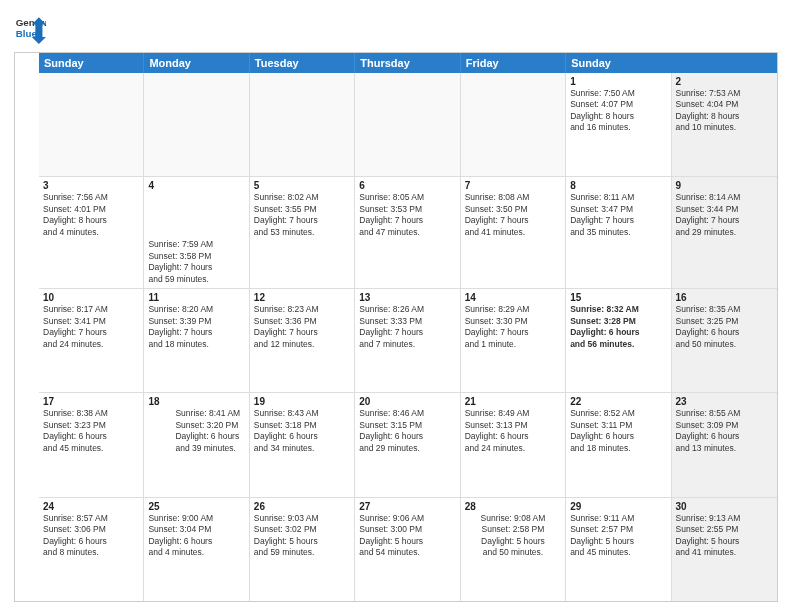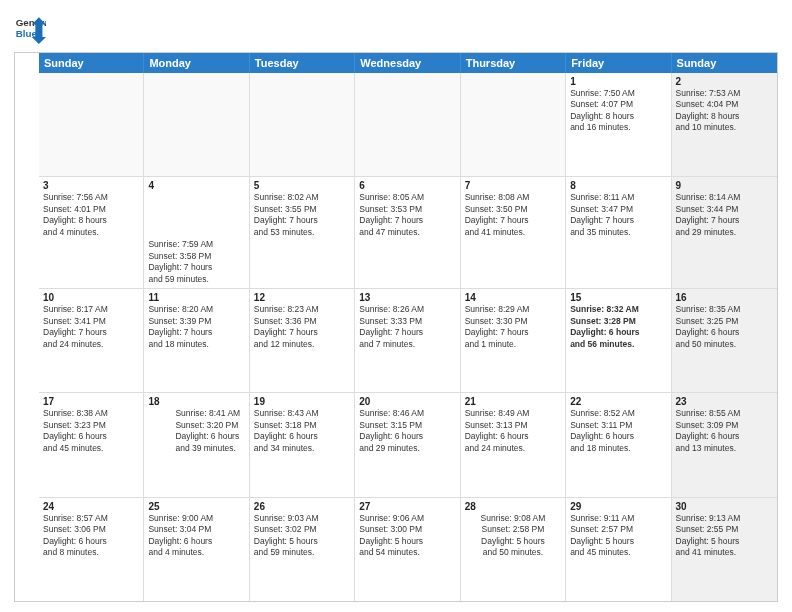--- a/index.html
+++ b/index.html
@@ -119,21 +119,20 @@
       <div class="month-title"></div>
       <div class="subtitle"></div>
     </div>
   </div>
 
   <div class="calendar">
     <div class="day-headers">
     <div class="day-header">Sunday</div>
         <div class="day-header">Monday</div>
         <div class="day-header">Tuesday</div>
-        <div class="day-header">Wednesday</div>
         <div class="day-header">Thursday</div>
         <div class="day-header">Friday</div>
         <div class="day-header">Sunday</div>
       </div>
     <div class="week-rows">
     <div class="week-row">
           <div class="day-cell empty"></div>
           <div class="day-cell empty"></div>
           <div class="day-cell empty"></div>
           <div class="day-cell empty"></div>

